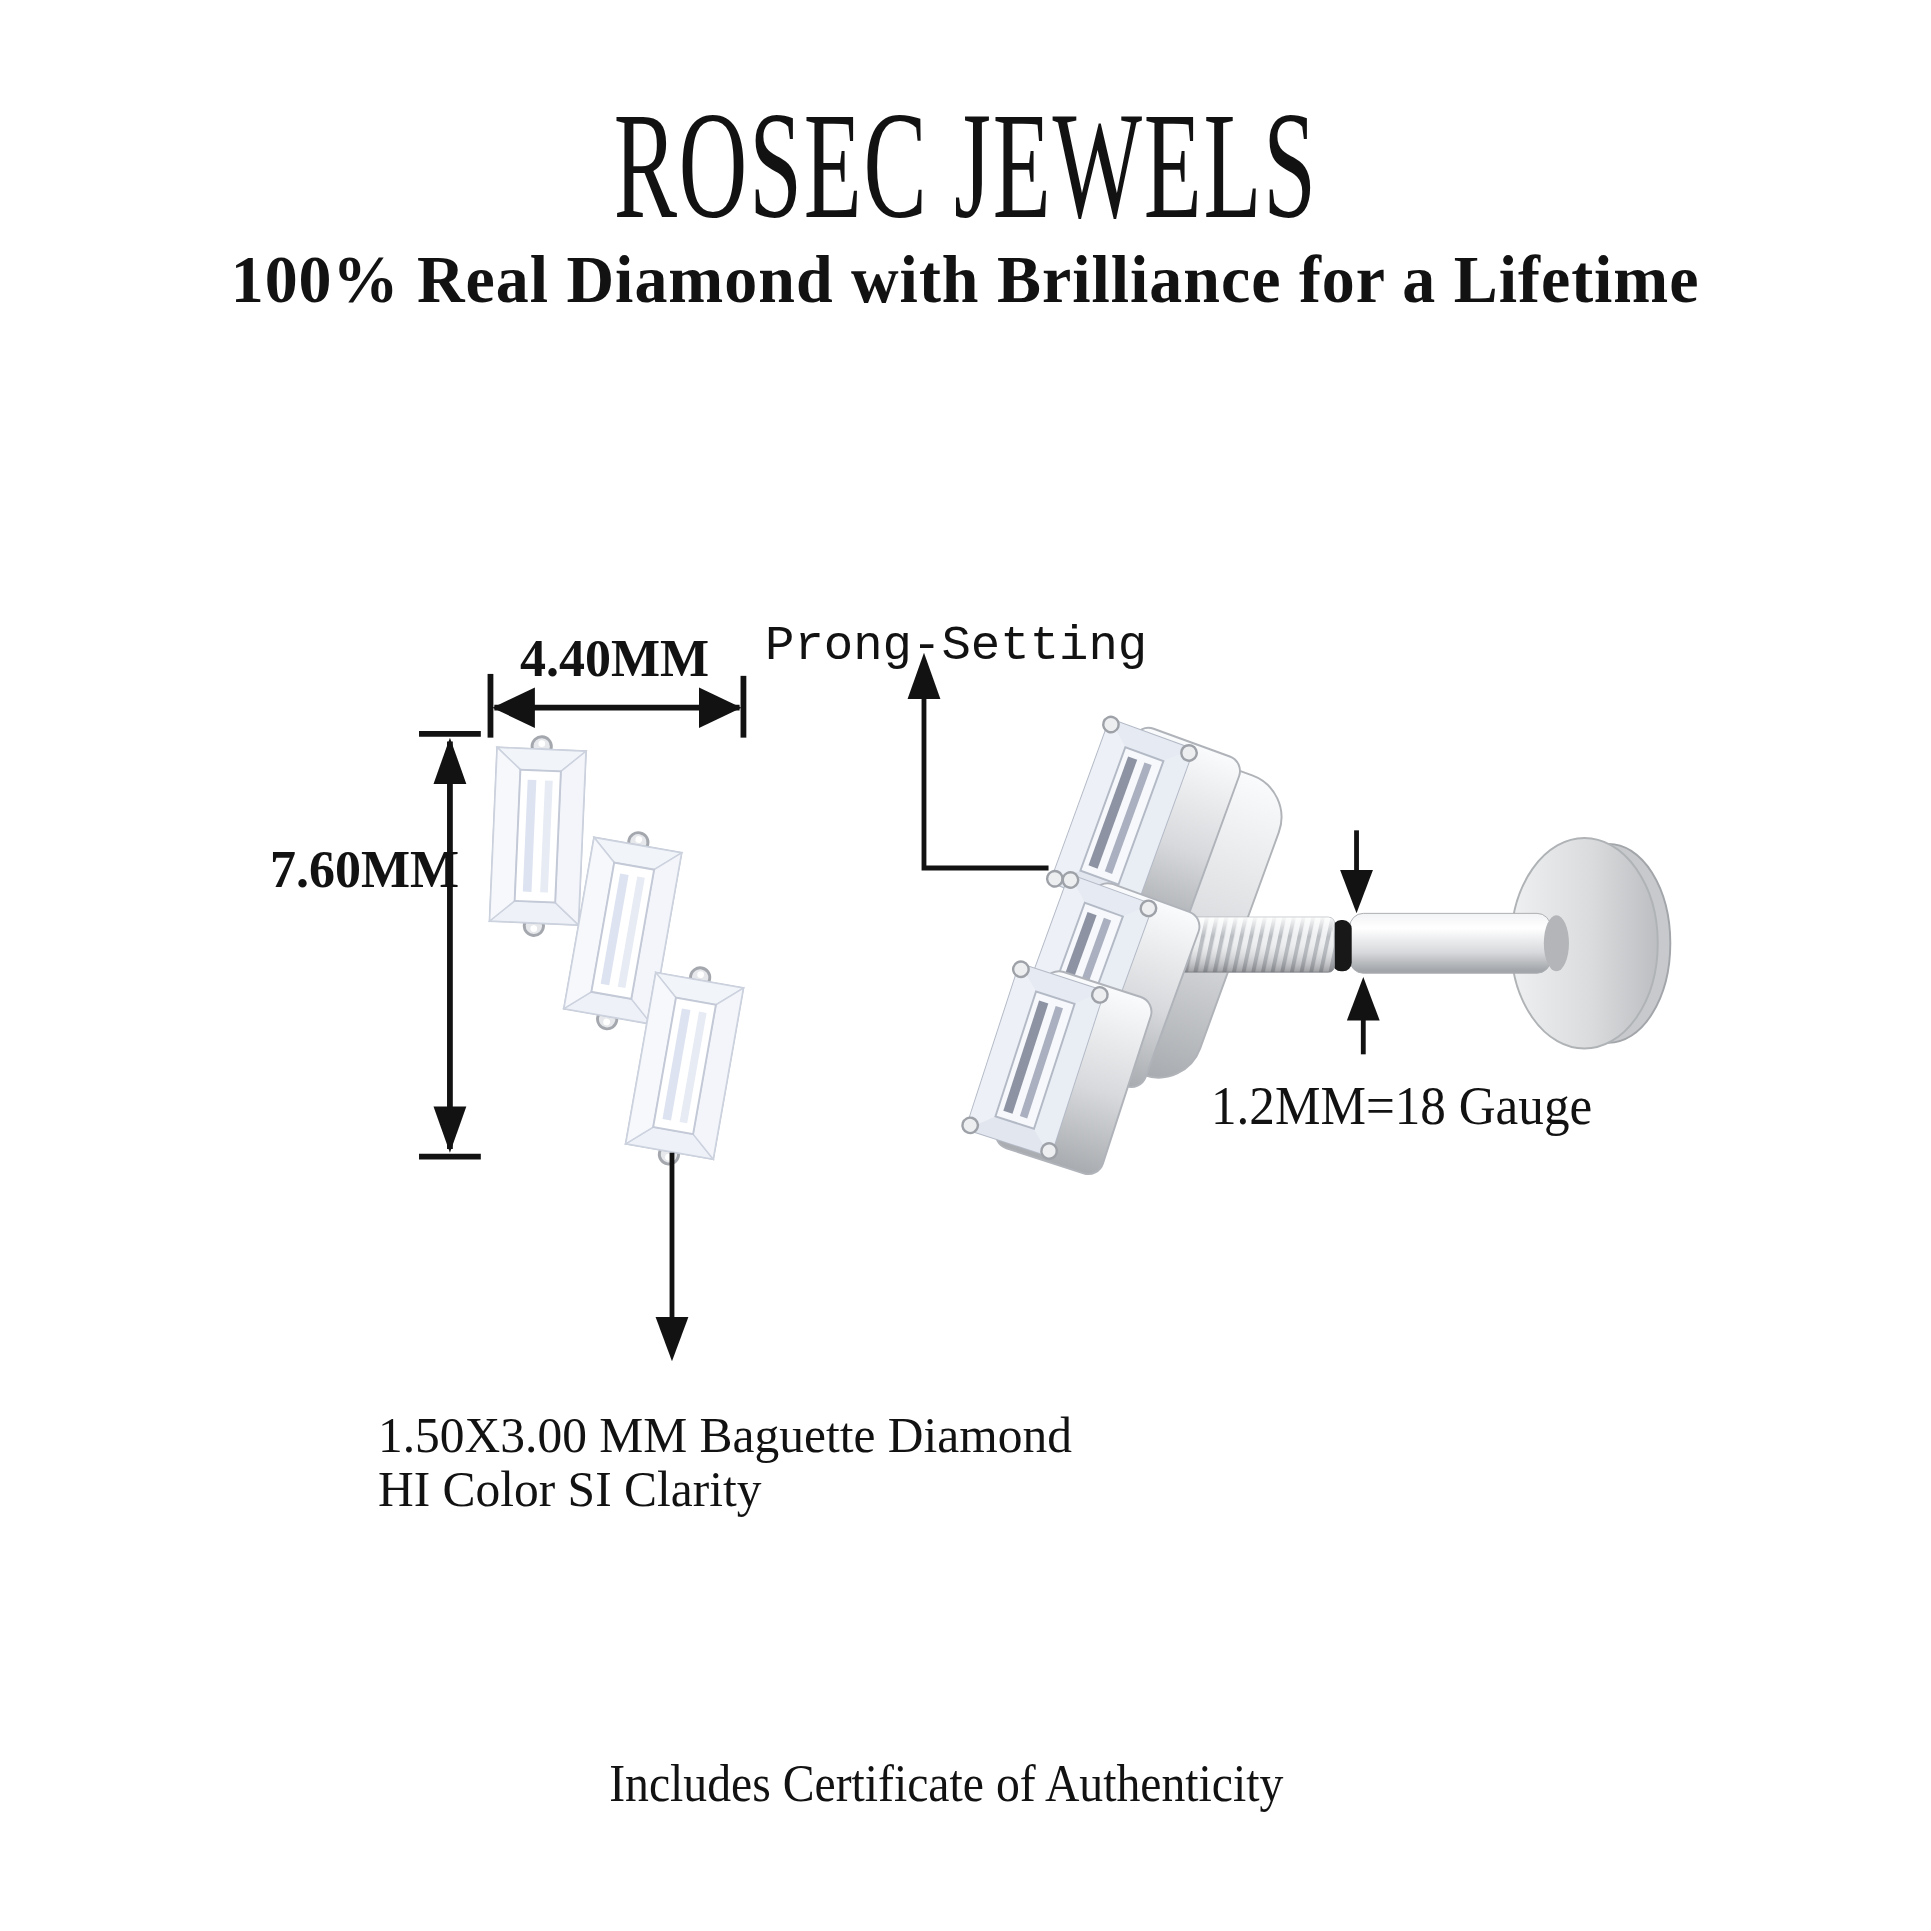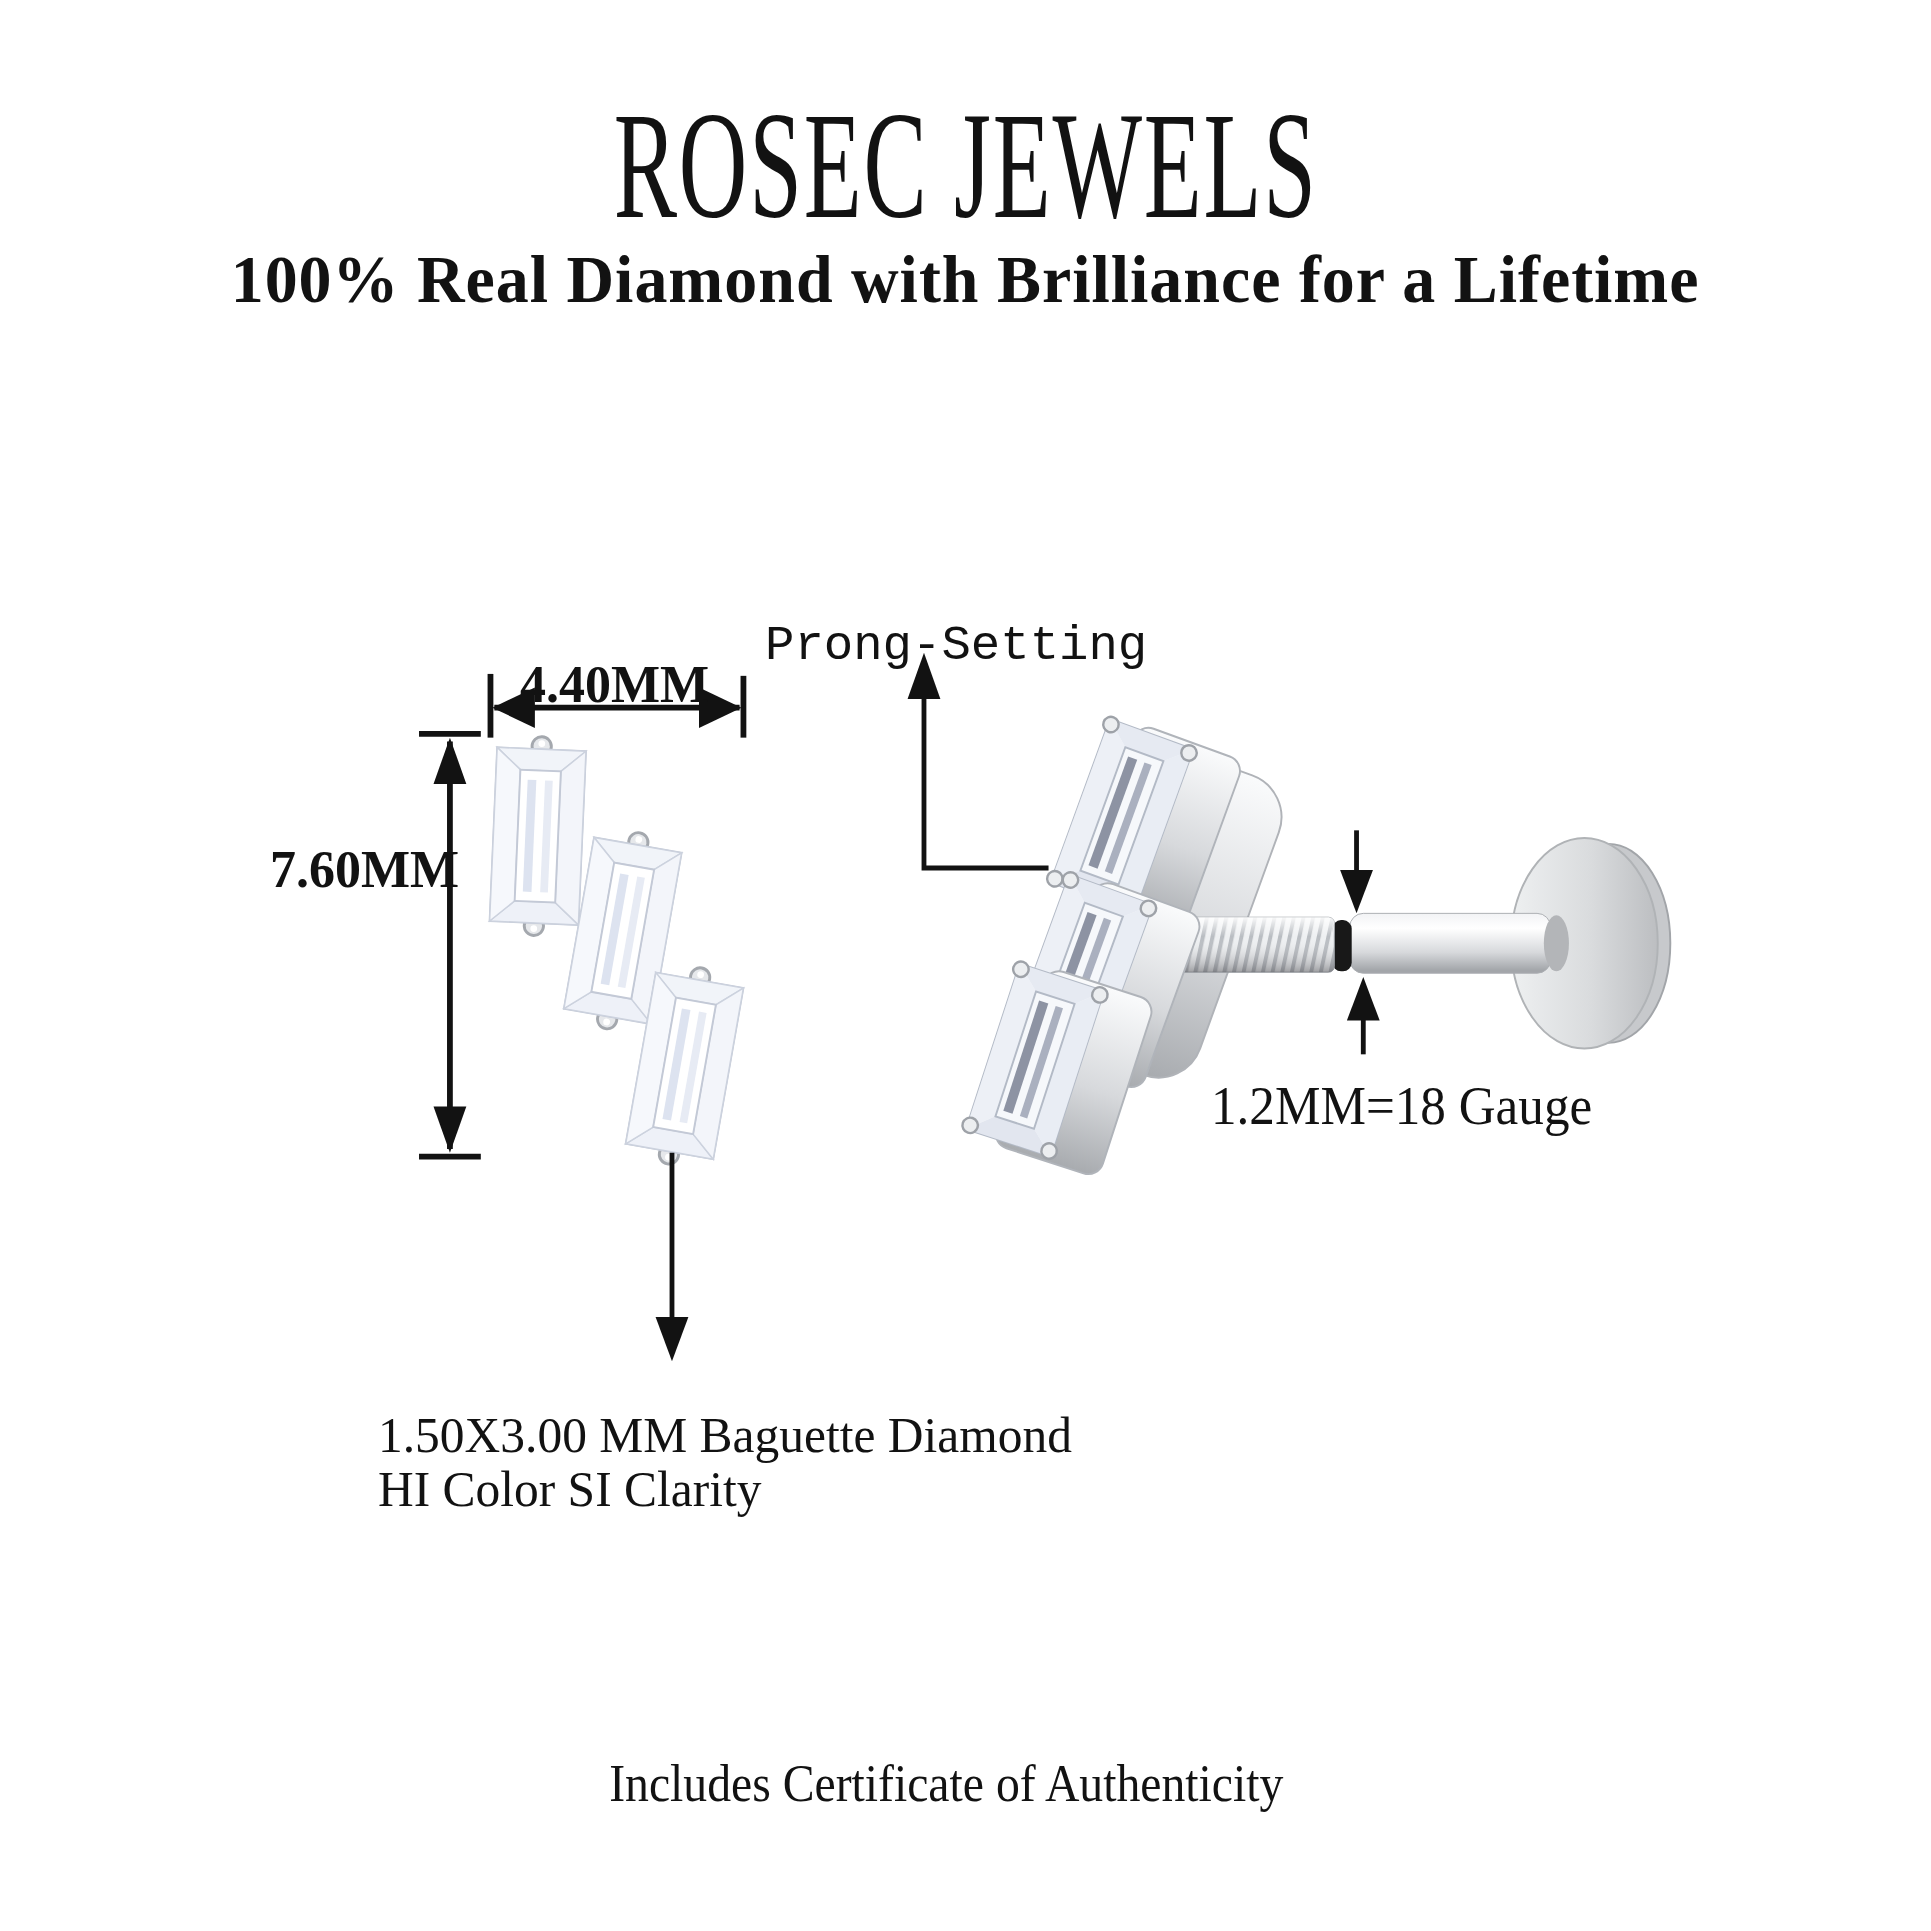--- a/index.html
+++ b/index.html
@@ -22,21 +22,21 @@
     left:0;right:0;top:89px;text-align:center;
     font-size:153px;font-weight:400;letter-spacing:2.9px;
   }
   .brand>span{display:inline-block;transform:scaleX(0.62);transform-origin:center;}
   .tagline{
     left:0;right:0;top:245px;text-align:center;
     font-size:68px;font-weight:700;letter-spacing:1px;
   }
   .tagline>span{display:inline-block;transform:scaleX(0.97);transform-origin:center;}
   .dim-label{font-size:52px;font-weight:600;}
-  .width-label{left:490px;width:249px;top:659px;text-align:center;}
+  .width-label{left:490px;width:249px;top:633px;text-align:center;}
   .height-label{left:270px;top:844px;}
   .prong-label{left:765px;top:622px;font-size:49px;font-weight:500;font-family:Liberation Mono, monospace;}
   .gauge-label{left:1211px;top:1078px;font-size:55px;font-weight:500;transform:scaleX(0.93);transform-origin:left top;}
   .stone-note{left:378px;top:1408px;font-size:51px;font-weight:500;line-height:54px;transform:scaleX(0.97);transform-origin:left top;}
   .footer-note{
     left:0;right:0;top:1757px;text-align:center;font-size:53px;font-weight:500;
     transform:translateX(-19.3px);
   }
   .footer-note>span{display:inline-block;transform:scaleX(0.9);transform-origin:center;}
 </style>

